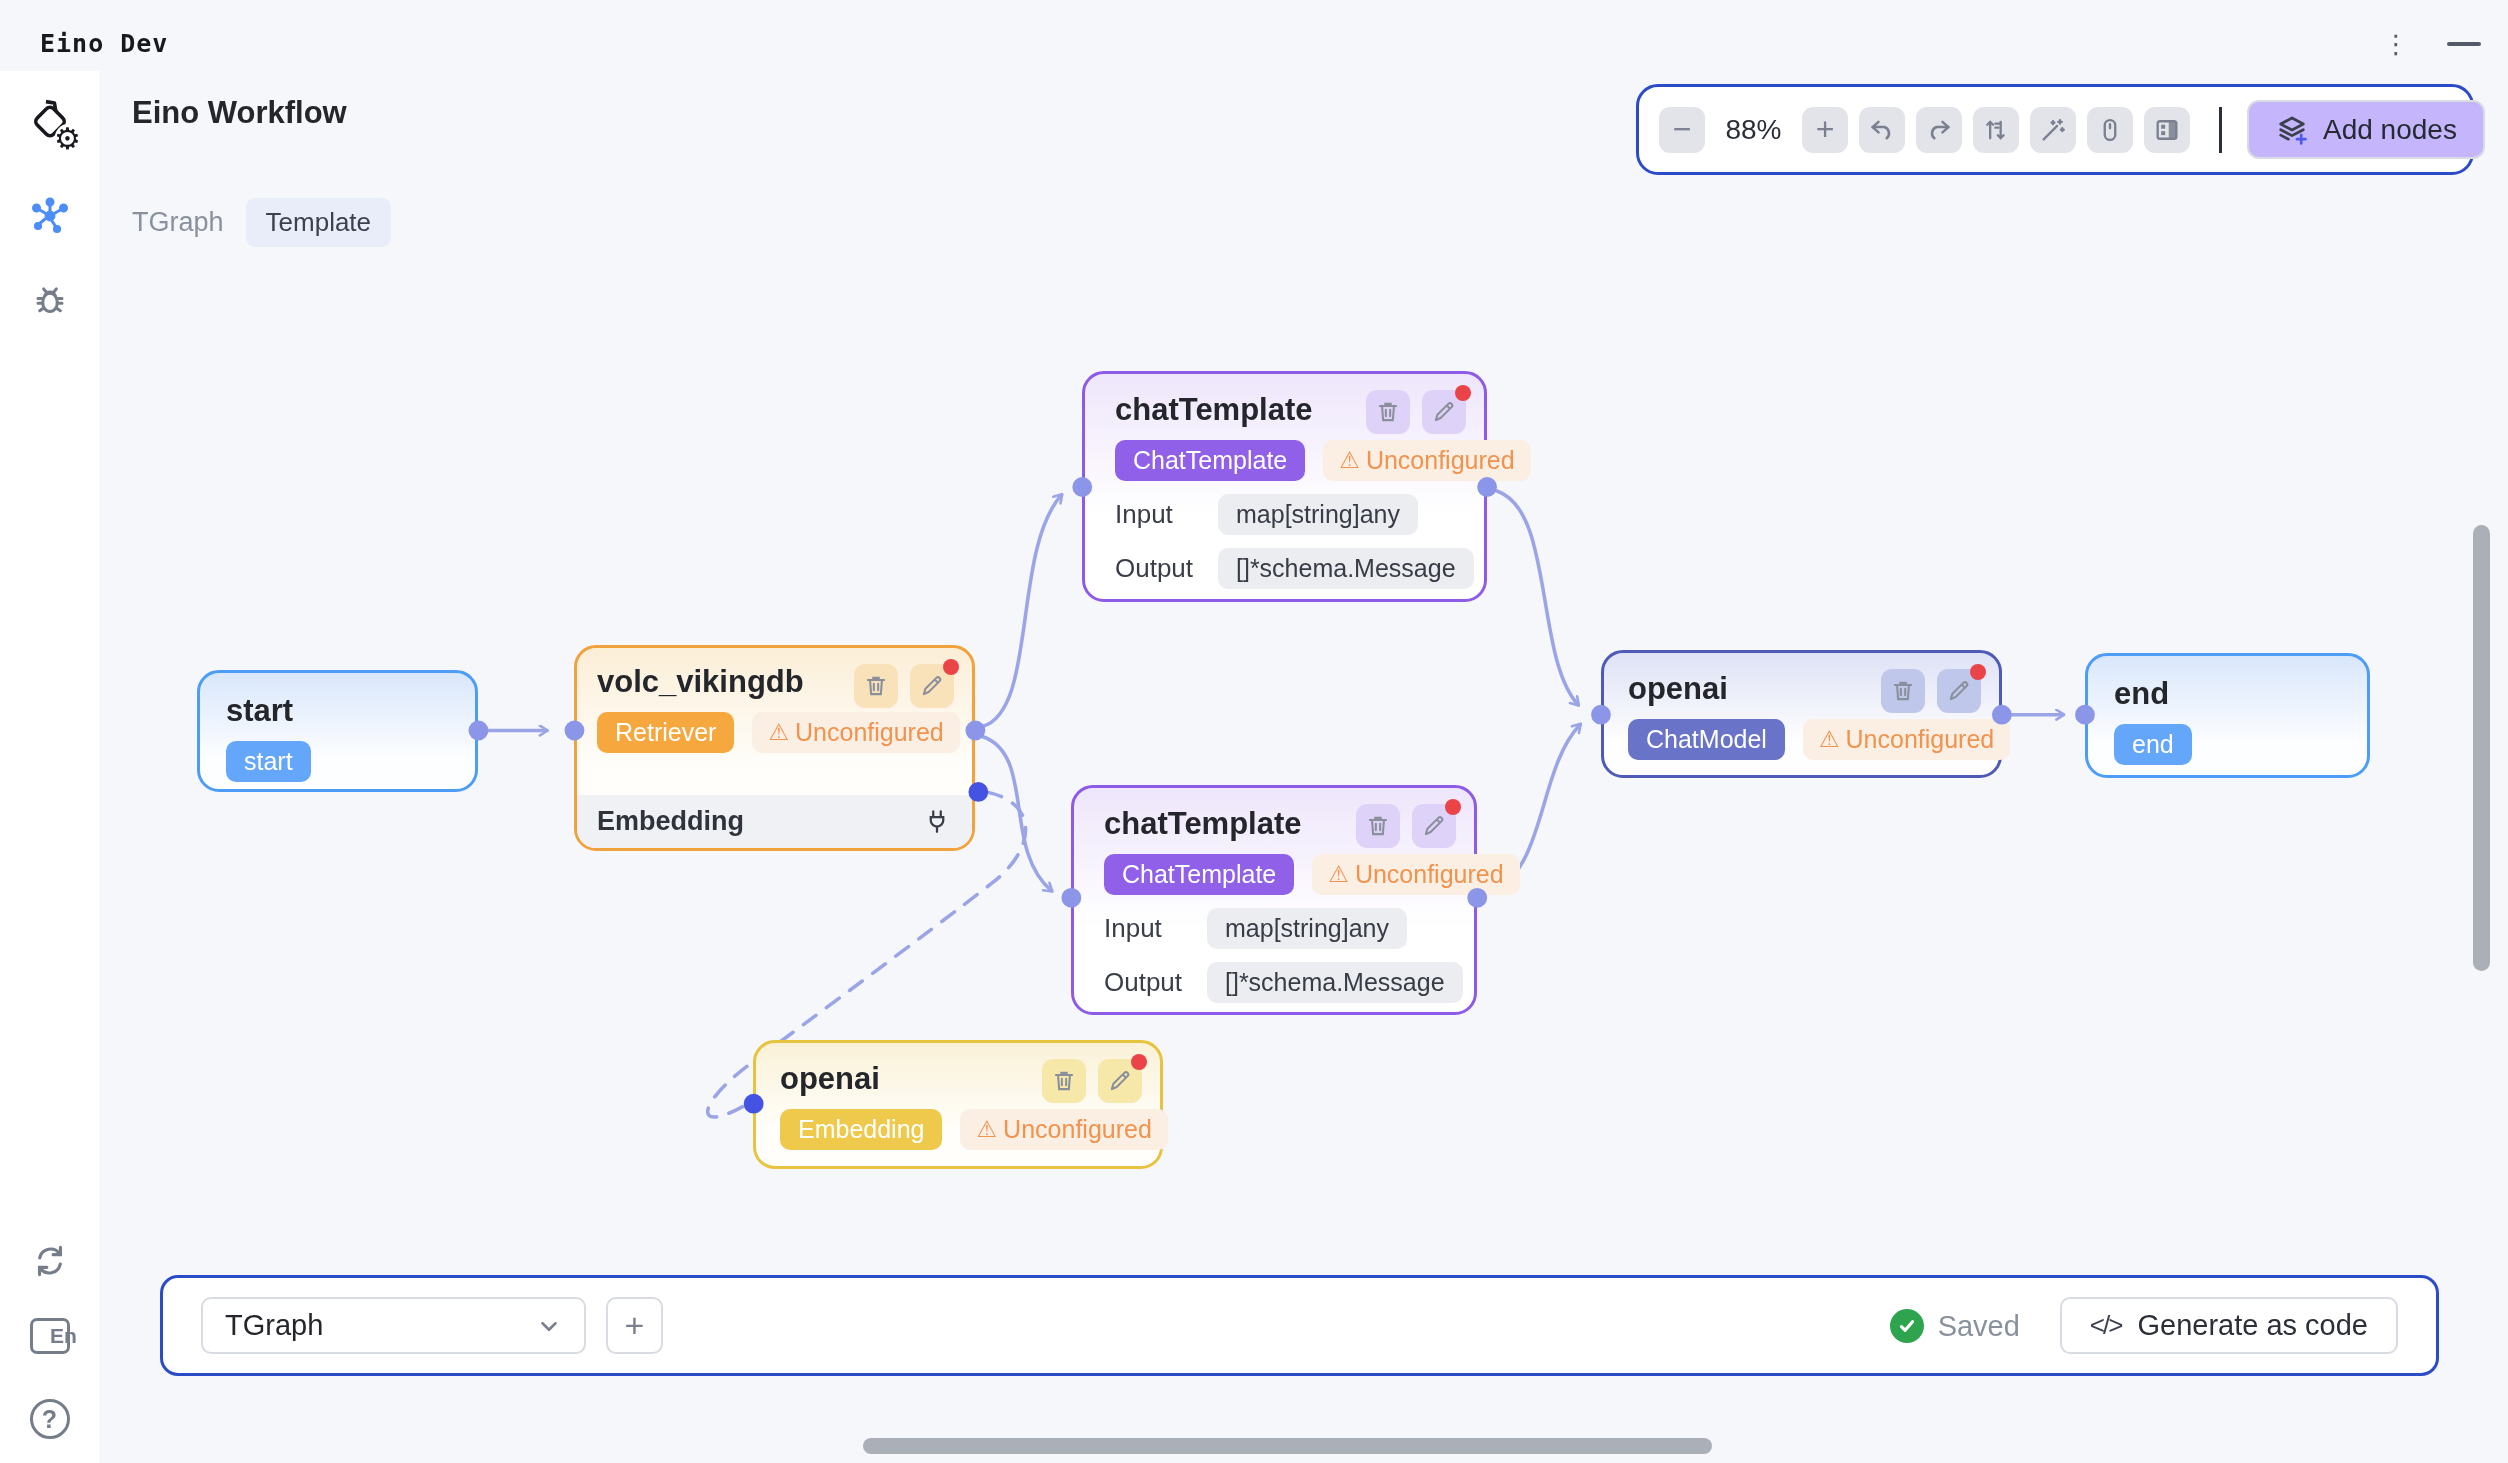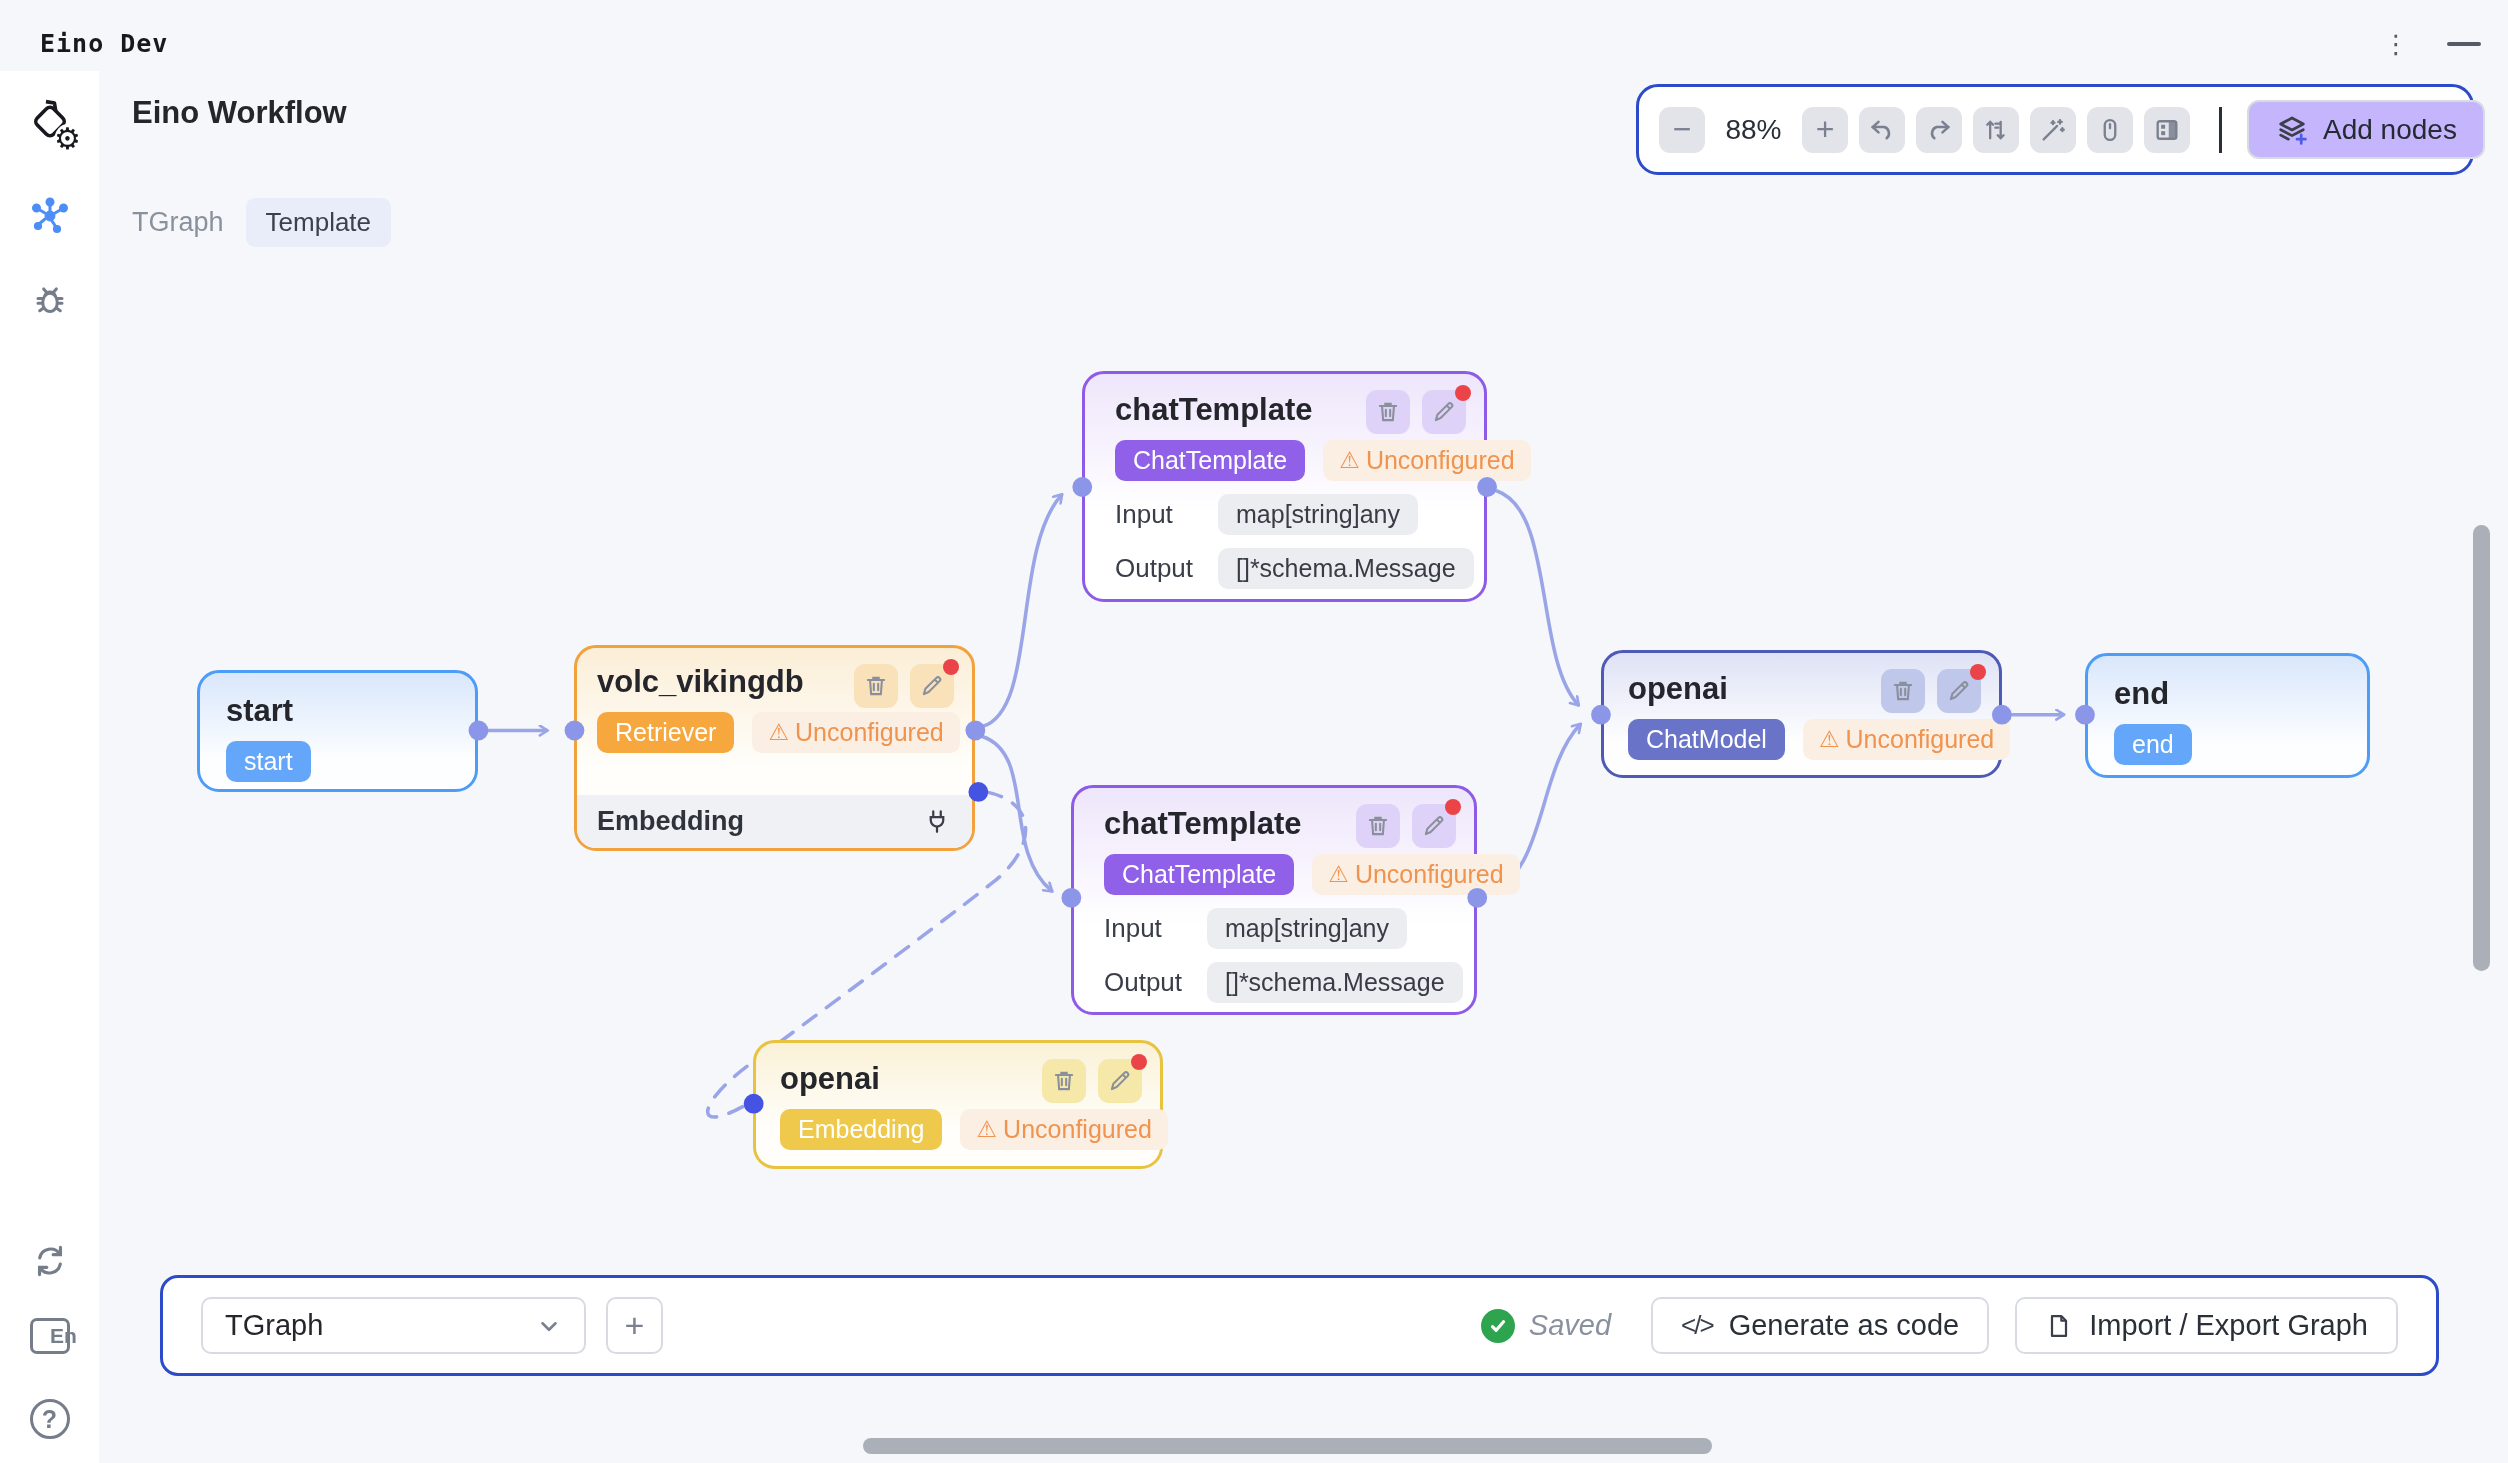--- a/index.html
+++ b/index.html
@@ -81,21 +81,21 @@
   .badge-yellow { background:#EFC94C; }
   .n-openai-emb .nbtn { background:#F6E8A8; }
 
   .badge-row { display:flex; align-items:center; gap:18px; margin-top:12px; }
 
   
   .bottombar { position:absolute; left:160px; top:1275px; width:2279px; height:101px; background:#FFFFFF; border:3px solid #2B4BC8; border-radius:18px; z-index:6; display:flex; align-items:center; padding:0 38px; }
   .graph-select { width:385px; height:57px; border:2px solid #D8DBE2; border-radius:10px; background:#FFFFFF; display:flex; align-items:center; justify-content:space-between; padding:0 22px; font-size:29px; color:#24262C; cursor:pointer; }
   .plus-btn { width:57px; height:57px; border:2px solid #D8DBE2; border-radius:10px; background:#FFFFFF; margin-left:20px; display:flex; align-items:center; justify-content:center; font-size:34px; color:#7A8090; cursor:pointer; }
   .bb-right { margin-left:auto; display:flex; align-items:center; gap:26px; }
-  .saved-wrap { display:flex; align-items:flex-start; gap:14px; margin-right:14px;font-style:italic; }
+  .saved-wrap { display:flex; align-items:flex-end; gap:14px; margin-right:14px; }
   .check-circle { width:34px; height:34px; border-radius:50%; background:#2EA44F; display:flex; align-items:center; justify-content:center; }
   .saved-text { font-size:29px; color:#8A919E; }
   .bb-btn { height:57px; border:2px solid #D8DBE2; border-radius:10px; background:#FFFFFF; display:flex; align-items:center; gap:16px; font-size:29px; color:#2B2F38; padding:0 28px; cursor:pointer; }
   .code-glyph { font-size:26px; color:#3A3F4B; letter-spacing:-2px; }
 
   
   .hscroll { position:absolute; left:863px; top:1438px; width:849px; height:16px; background:#ABB0B8; border-radius:8px; z-index:7; cursor:pointer; }
   .vscroll { position:absolute; left:2473px; top:525px; width:17px; height:446px; background:#ABB0B8; border-radius:9px; z-index:7; cursor:pointer; }
 </style>
 </head>
@@ -427,25 +427,18 @@
         <svg width="22" height="22" viewBox="0 0 18 18" fill="none" stroke="#FFFFFF" stroke-width="2.6" stroke-linecap="round" stroke-linejoin="round">
             <path d="M4.5 9.5 L7.5 12.5 L13.5 5.5"></path>
           </svg>
       </span>
       <span class="saved-text">Saved</span>
     </div>
     <div class="bb-btn">
       <span class="code-glyph">&lt;/&gt;</span>
       <span>Generate as code</span>
     </div>
-    <div class="bb-btn">
-      <svg width="28" height="28" viewBox="0 0 24 24" fill="none" stroke="#3A3F4B" stroke-width="1.9" stroke-linejoin="round">
-          <path d="M6 3.5 h8 l4 4 V20.5 H6 Z"></path>
-          <path d="M14 3.5 V7.5 h4"></path>
-        </svg>
-      <span>Import / Export Graph</span>
-    </div>
   </div>
 </div>
 
 <div class="hscroll"></div>
 <div class="vscroll"></div>
 
 
 </body></html>

